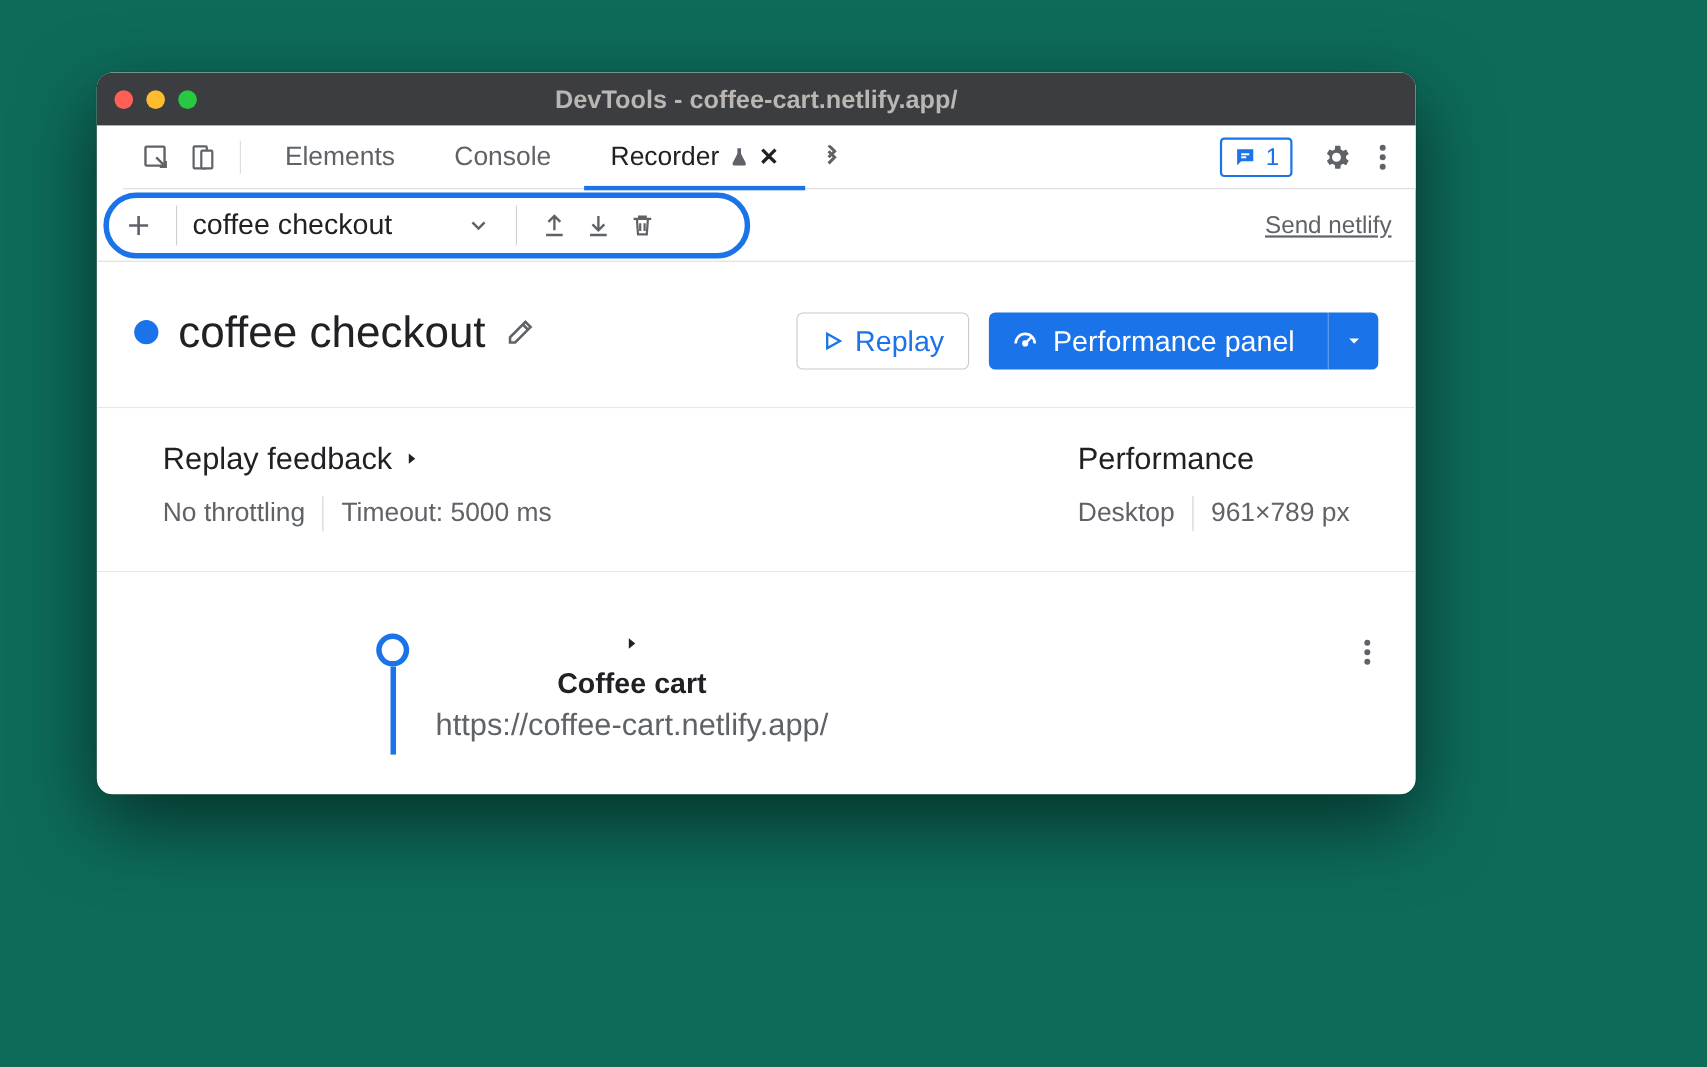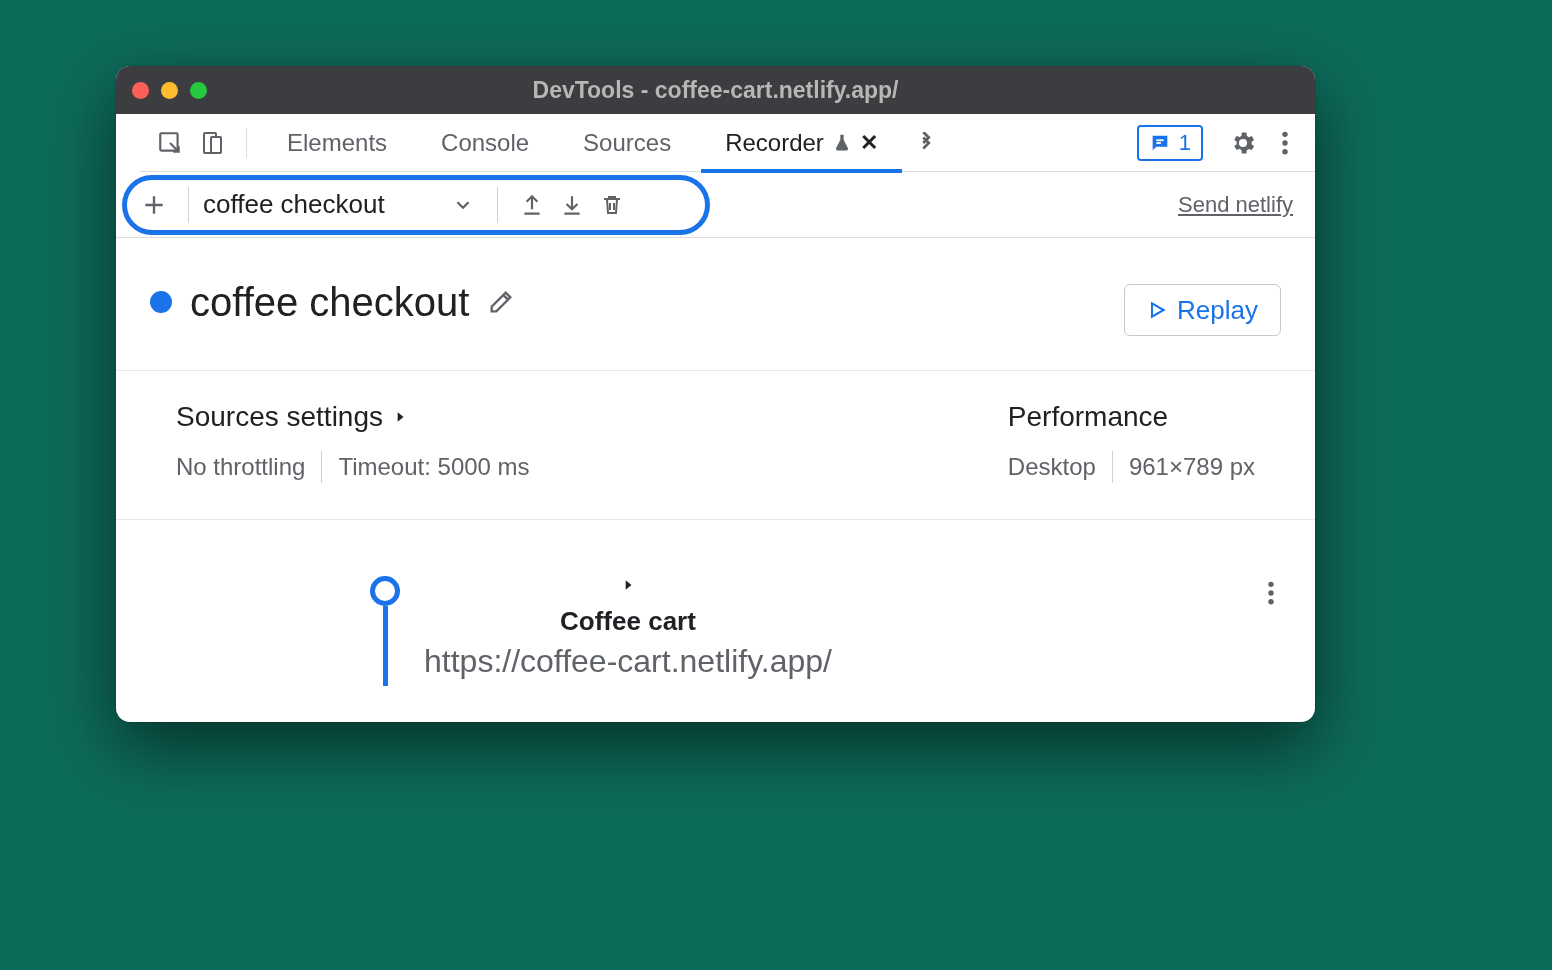--- a/index.html
+++ b/index.html
@@ -5,21 +5,21 @@
   * { box-sizing: border-box; }
   html, body { margin:0; padding:0; height:100%; }
   body {
     font-family: -apple-system, "Helvetica Neue", Arial, sans-serif;
     background:#0d6b5a;
     width:1552px; height:970px;
     position:relative;
   }
   .window {
     position:absolute;
-    left:116px; top:66px;
+    left:88px; top:66px;
     width:1199px; height:656px;
     background:#ffffff;
     border-radius:14px;
     overflow:hidden;
     box-shadow:0 25px 70px rgba(0,0,0,.55), 0 0 0 1px rgba(0,0,0,.1);
   }
   
   .titlebar {
     height:48px;
     background:#3b3d41;
@@ -130,21 +130,21 @@
   .step { display:flex; gap:24px; }
   .step-node {
     position:absolute; left:254px; top:56px;
     width:30px; height:30px; border:5px solid #1a73e8; border-radius:50%; background:#fff;
   }
   .step-line {
     position:absolute; left:267px; top:86px; width:5px; height:80px; background:#1a73e8;
   }
   .step-body { margin-left:58px; }
   .step-title { font-size:26px; font-weight:700; color:#202124; display:flex; align-items:center; gap:12px;flex-direction:column;}
-  .step-url { font-size:32px; color:#5f6368; margin-top:6px; }
+  .step-url { font-size:28px; color:#5f6368; margin-top:6px; }
   .step-more { position:absolute; right:40px; top:60px; color:#5f6368; }
   svg { display:block; }
 </style>
 </head>
 <body>
 
 <div class="window">
 
   <div class="titlebar">
     <div class="traffic">
@@ -164,21 +164,20 @@
     </div>
     <div class="iconbtn">
       <svg width="24" height="26" viewBox="0 0 24 24" fill="none" stroke="currentColor" stroke-width="2">
           <rect x="4" y="2" width="12" height="20" rx="1"></rect>
           <rect x="11" y="6" width="10" height="16" rx="1" fill="#fff"></rect>
         </svg>
     </div>
     <div class="sep"></div>
     <div class="tab">Elements</div>
     <div class="tab">Console</div>
-    <div class="tab">Sources</div>
     <div class="tab active" style="color:#202124">
       <span>Recorder</span>
       <span style="color:#5f6368">
         <svg width="20" height="22" viewBox="0 0 24 24" fill="currentColor">
             <path d="M10 2h4v6l5 10a2 2 0 0 1-1.8 3H6.8A2 2 0 0 1 5 18L10 8V2z"></path>
           </svg>
       </span>
       <span style="color:#202124;font-size:22px;font-weight:600">✕</span>
     </div>
     <div class="iconbtn">
@@ -254,26 +253,43 @@
           <path d="M4 20h4L20 8l-4-4L4 16v4zM14 6l4 4"></path>
         </svg>
     </div>
     <div class="spacer"></div>
     <div class="btn outline">
       <svg width="20" height="22" viewBox="0 0 24 24" fill="none" stroke="#1a73e8" stroke-width="2.5">
           <path d="M6 4l14 8-14 8V4z"></path>
         </svg>
       <span>Replay</span>
     </div>
+    <div class="btn primary dropdown">
+      <div class="main">
+        <span>
+          <svg width="26" height="26" viewBox="0 0 24 24" fill="none" stroke="#fff" stroke-width="2.2">
+              <path d="M4 14a8 8 0 0 1 16 0"></path>
+              <path d="M12 14l5-5"></path>
+              <circle cx="12" cy="14" r="1.5" fill="#fff"></circle>
+            </svg>
+        </span>
+        <span>Performance panel</span>
+      </div>
+      <div class="arrow">
+        <svg width="18" height="18" viewBox="0 0 24 24" fill="#fff">
+            <path d="M6 9l6 6 6-6z"></path>
+          </svg>
+      </div>
+    </div>
   </div>
 
   <div class="settings">
     <div class="col">
       <h3>
-        <span>Sources settings</span>
+        <span>Replay feedback</span>
         <span>
           <svg width="14" height="18" viewBox="0 0 24 24" fill="#202124">
               <path d="M8 4l10 8-10 8V4z"></path>
             </svg>
         </span>
       </h3>
       <div class="meta">
         <span>No throttling</span>
         <div class="vline"></div>
         <span>Timeout: 5000 ms</span>

